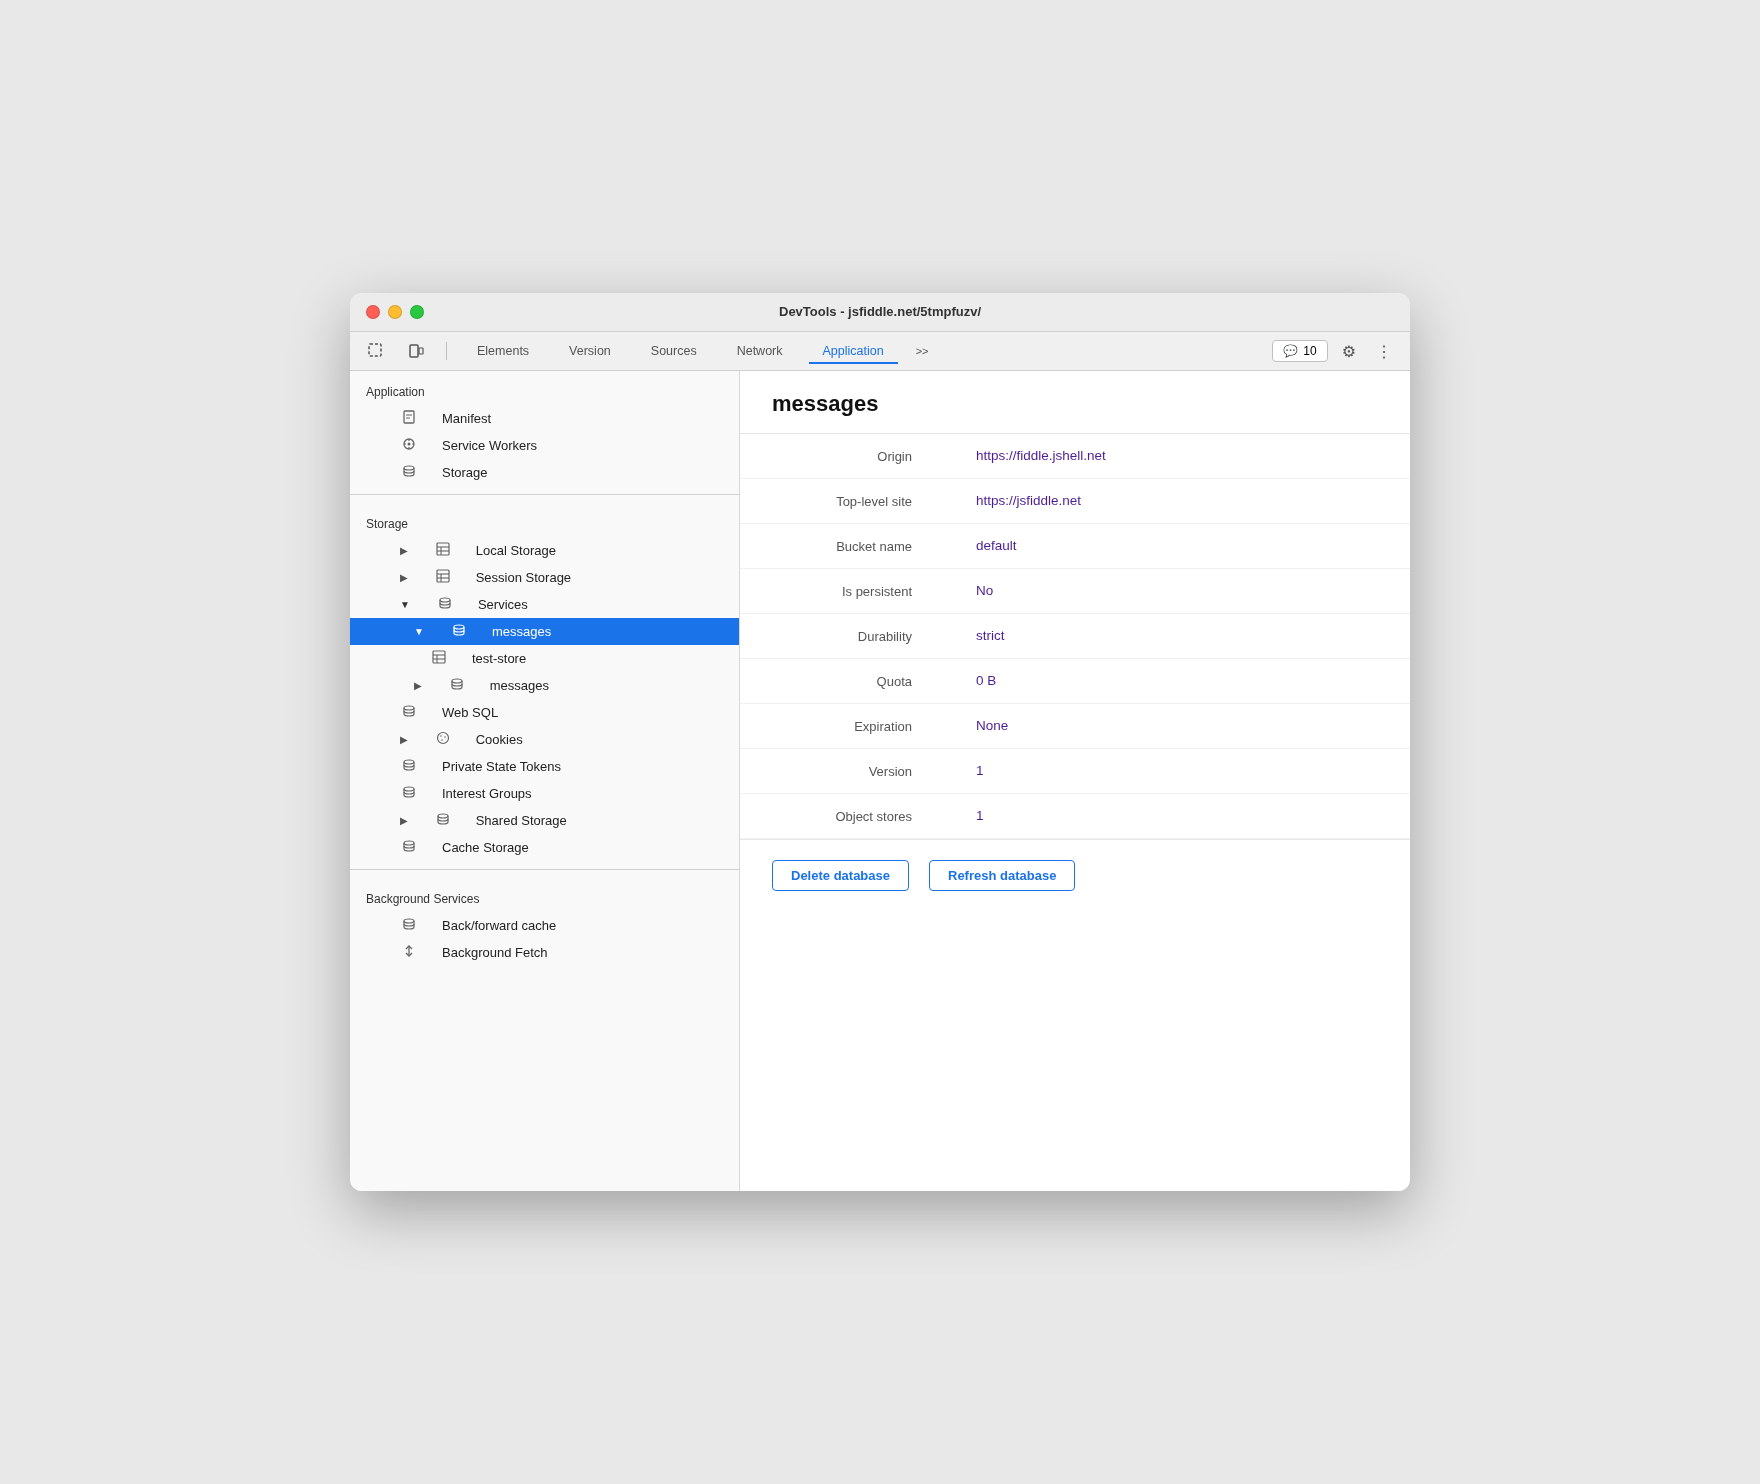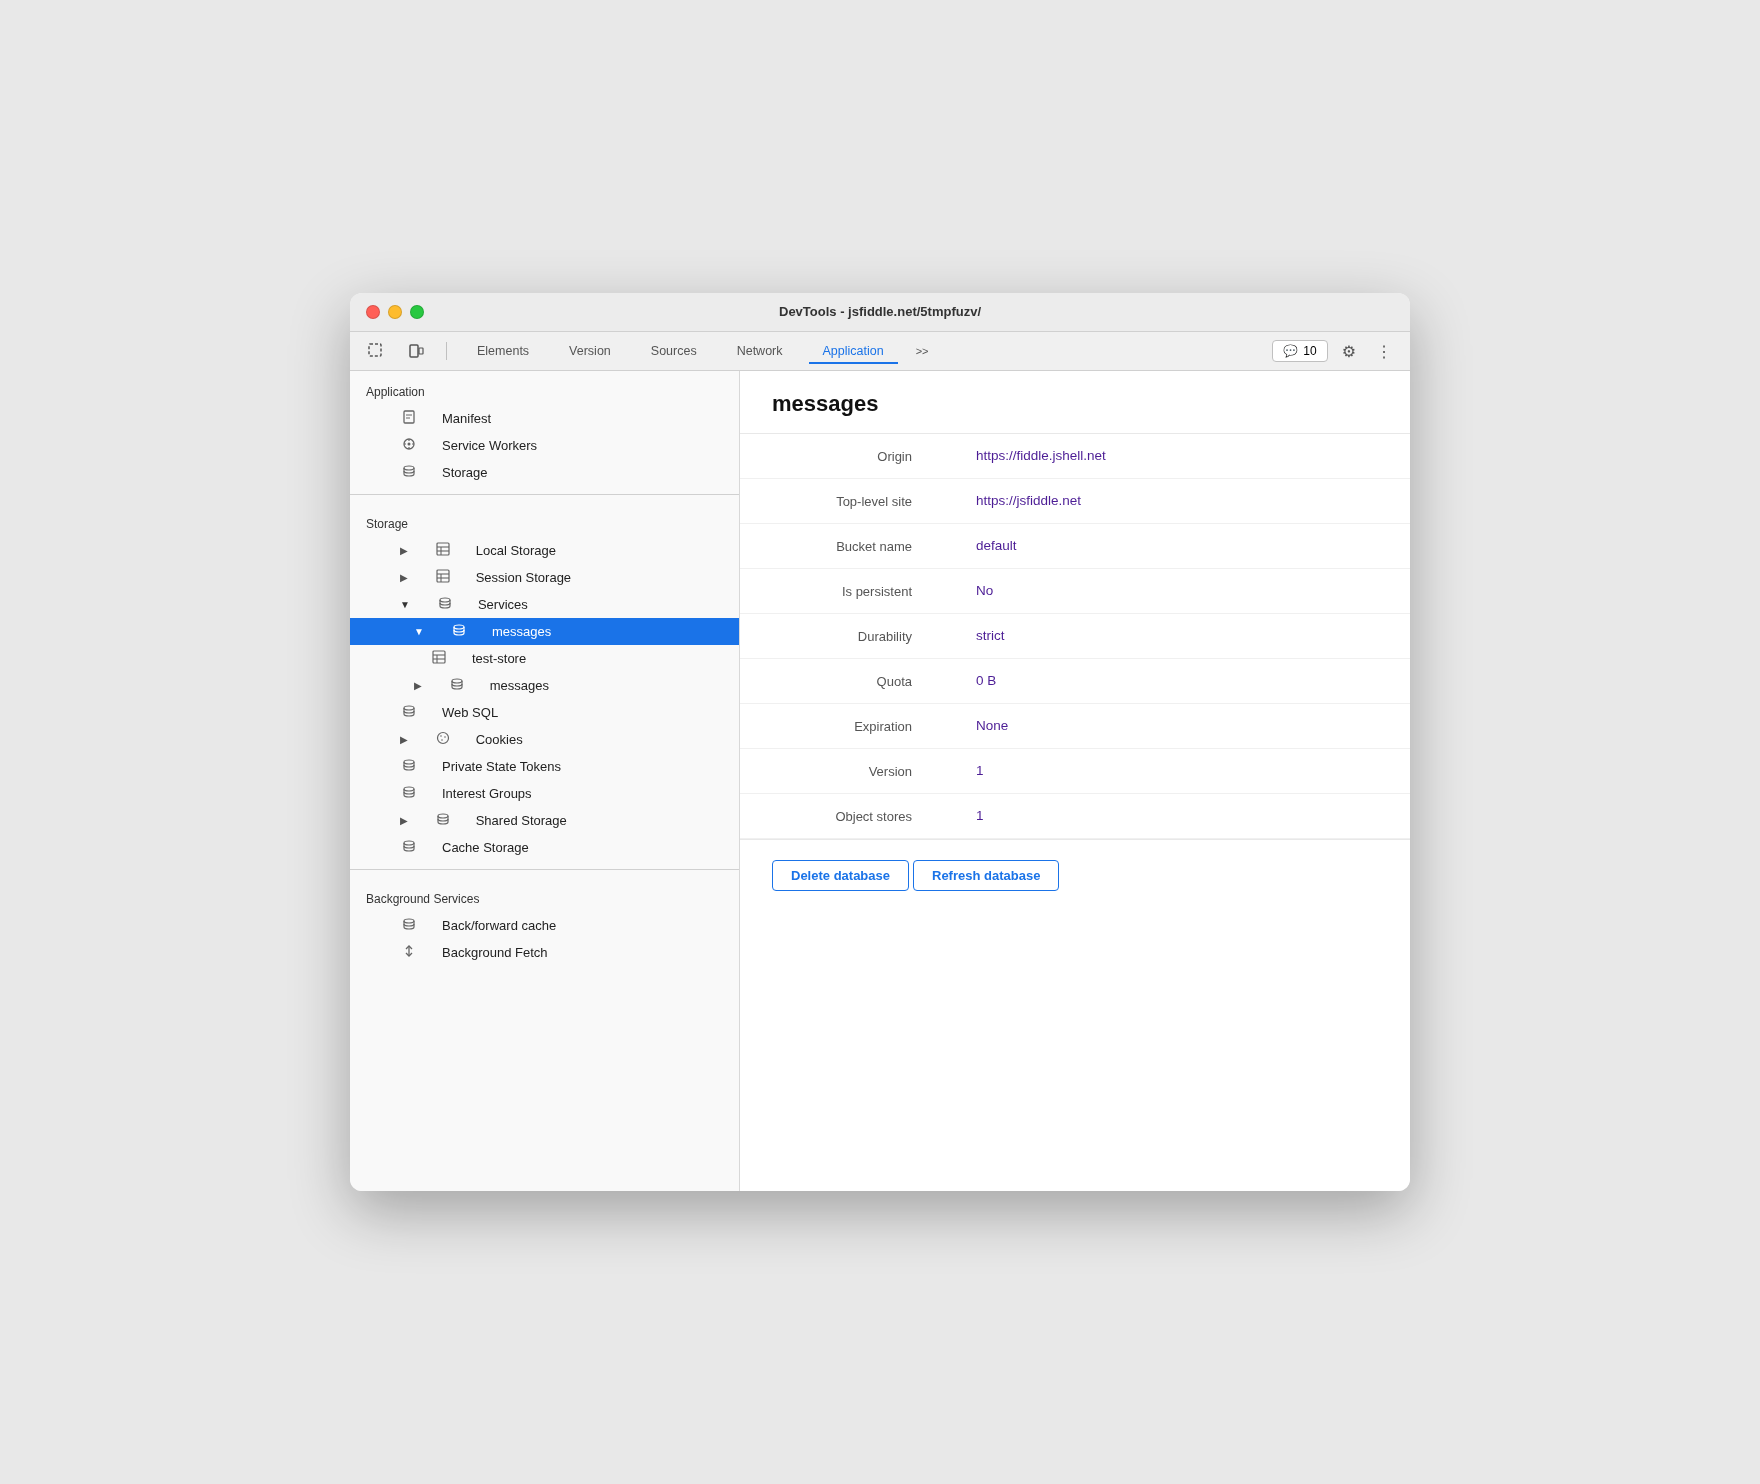--- a/index.html
+++ b/index.html
@@ -202,21 +202,21 @@
     }
     .detail-value {
       flex: 1;
       font-size: 13.5px;
       color: #4c1d95;
       margin-left: 44px;
     }
     .action-bar {
       padding: 20px 32px;
       display: flex;
-      gap: 4px;
+      gap: 20px;
       border-top: 1px solid #e8e8e8;
     }
     .action-btn {
       padding: 7px 18px;
       border: 1.5px solid #1a73e8;
       background: white;
       color: #1a73e8;
       border-radius: 4px;
       font-size: 13px;
       font-weight: 600;

